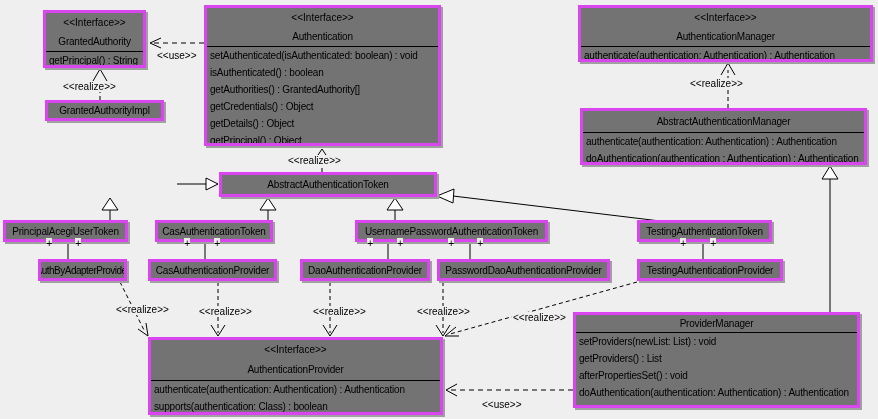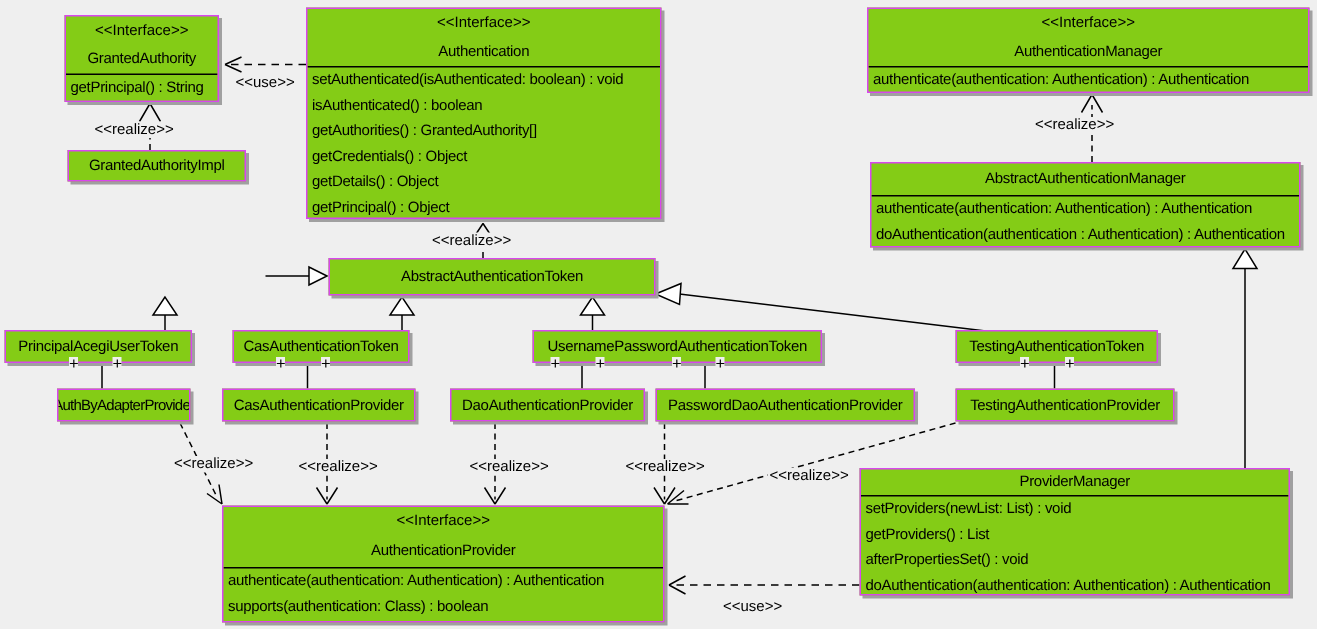--- a/index.html
+++ b/index.html
@@ -1,18 +1,18 @@
 <!DOCTYPE html>
 <html><head>
 <meta charset="utf-8">
 <style>
   html,body{margin:0;padding:0;background:#efefef;}
   #canvas{position:relative;width:878px;height:419px;background:#efefef;overflow:hidden;
           font-family:"Liberation Sans","DejaVu Sans",sans-serif;color:#000;}
-  .cls{position:absolute;background:#84cc16;border:1px solid #d946ef;box-shadow:2px 2px 0 #a0a0a0;
+  .cls{position:absolute;background:#737373;border:3px solid #d946ef;box-shadow:2px 2px 0 #a0a0a0;
        font-size:10px;white-space:nowrap;overflow:hidden;box-sizing:border-box;}
   .hdr{border-bottom:1px solid #000;text-align:center;}
   .stereo{line-height:19px;height:19px;}
   .cname{line-height:19px;height:19px;}
   .one .cname{height:100%;display:flex;align-items:center;justify-content:center;}
   .it{}
   .m{line-height:17px;height:17px;padding:0 3px;letter-spacing:-0.2px;}
   .m.it{}
   .lbl{position:absolute;font-size:10px;line-height:11px;background:#efefef;padding:0 1px;white-space:nowrap;}
   .plus{position:absolute;font-size:11px;line-height:11px;background:#efefef;}
@@ -208,21 +208,21 @@
     <div class="hdr">
       <div class="stereo" style="line-height:20px;height:20px;">&lt;&lt;Interface&gt;&gt;</div>
       <div class="cname" style="line-height:20px;height:20px;">AuthenticationProvider</div>
     </div>
     <div>
       <div class="m">authenticate(authentication: Authentication) : Authentication</div>
       <div class="m">supports(authentication: Class) : boolean</div>
     </div>
   </div>
 
-  <div class="cls" style="left:573px;top:312px;width:287px;height:85px;">
+  <div class="cls" style="left:573px;top:312px;width:287px;height:96px;">
     <div class="hdr">
       <div class="cname" style="line-height:17px;height:17px;">ProviderManager</div>
     </div>
     <div>
       <div class="m">setProviders(newList: List) : void</div>
       <div class="m">getProviders() : List</div>
       <div class="m">afterPropertiesSet() : void</div>
       <div class="m">doAuthentication(authentication: Authentication) : Authentication</div>
       <div class="m">checkIfValidList(listToCheck: List) : void</div>
     </div>

